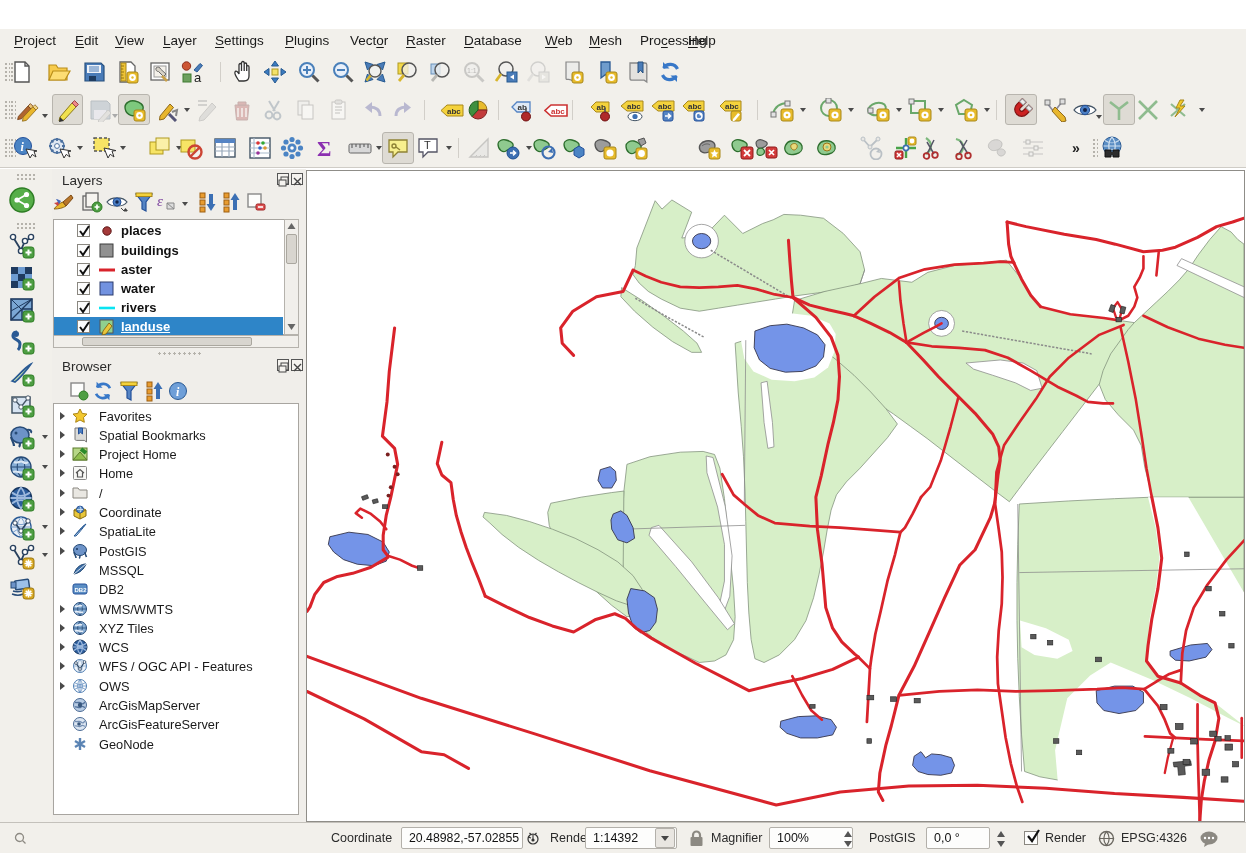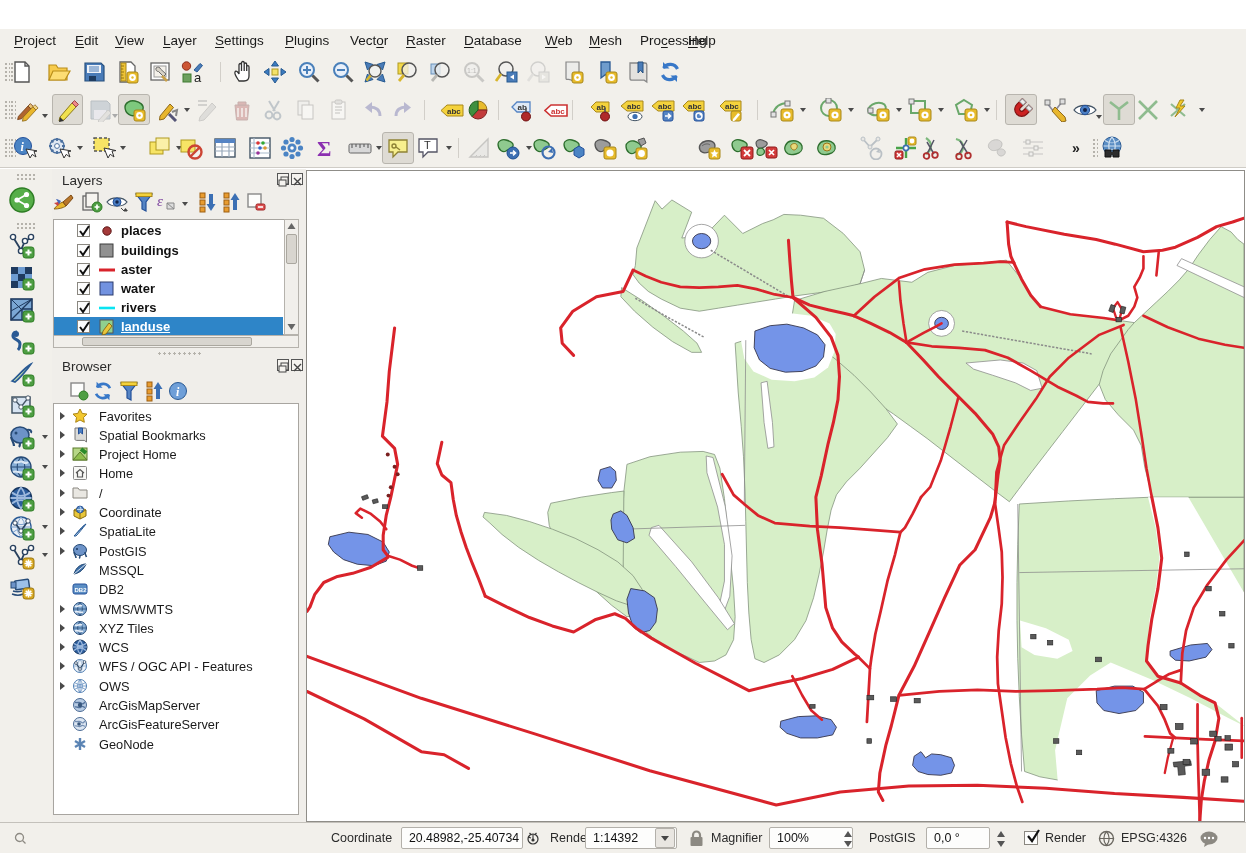--- a/index.html
+++ b/index.html
@@ -1279,21 +1279,21 @@
       <circle cx="107" cy="426" r="2.6"></circle>
     </g>
   </svg>
     </div>
   <div id="status">
     <svg style="position:absolute;left:14px;top:9px" width="13" height="13">
         <circle cx="5.5" cy="5.5" r="4" fill="none" stroke="#8d8a83" stroke-width="1.3"></circle>
         <path d="M8.5 8.5l3 3" stroke="#8d8a83" stroke-width="1.3"></path>
       </svg>
     <div class="slabel" style="left:331px">Coordinate</div>
-    <div class="sbox" style="left:401px; width:122px; font-size:12.3px;">20.48982,-25.40734</div>
+    <div class="sbox" style="left:401px; width:122px; font-size:12.3px;">20.48982,-57.02855</div>
     <svg style="position:absolute;left:524px;top:6px" width="18" height="18" viewBox="0 0 18 18">
         <circle cx="9" cy="10" r="5" fill="none" stroke="#333" stroke-width="1.2"></circle>
         <path d="M9 5v5M5.5 4l2 2M12.5 4l-2 2M4 8l3 1" stroke="#333" stroke-width="1.1" fill="none"></path>
         <circle cx="9" cy="11" r="1.6" fill="#333"></circle>
       </svg>
     <div class="slabel" style="left:550px">Render</div>
     <div class="sbox" style="left:585px; width:92px;">1:14392</div>
     <div style="position:absolute;left:655px;top:5px;width:20px;height:20px;background:#e9e6e1;border:1px solid #b3b0aa;border-radius:2px"></div>
     <div style="position:absolute;left:661px;top:13px;width:0;height:0;border-left:4px solid transparent;border-right:4px solid transparent;border-top:5px solid #444"></div>
     <svg style="position:absolute;left:689px;top:7px" width="15" height="17" viewBox="0 0 15 17">

